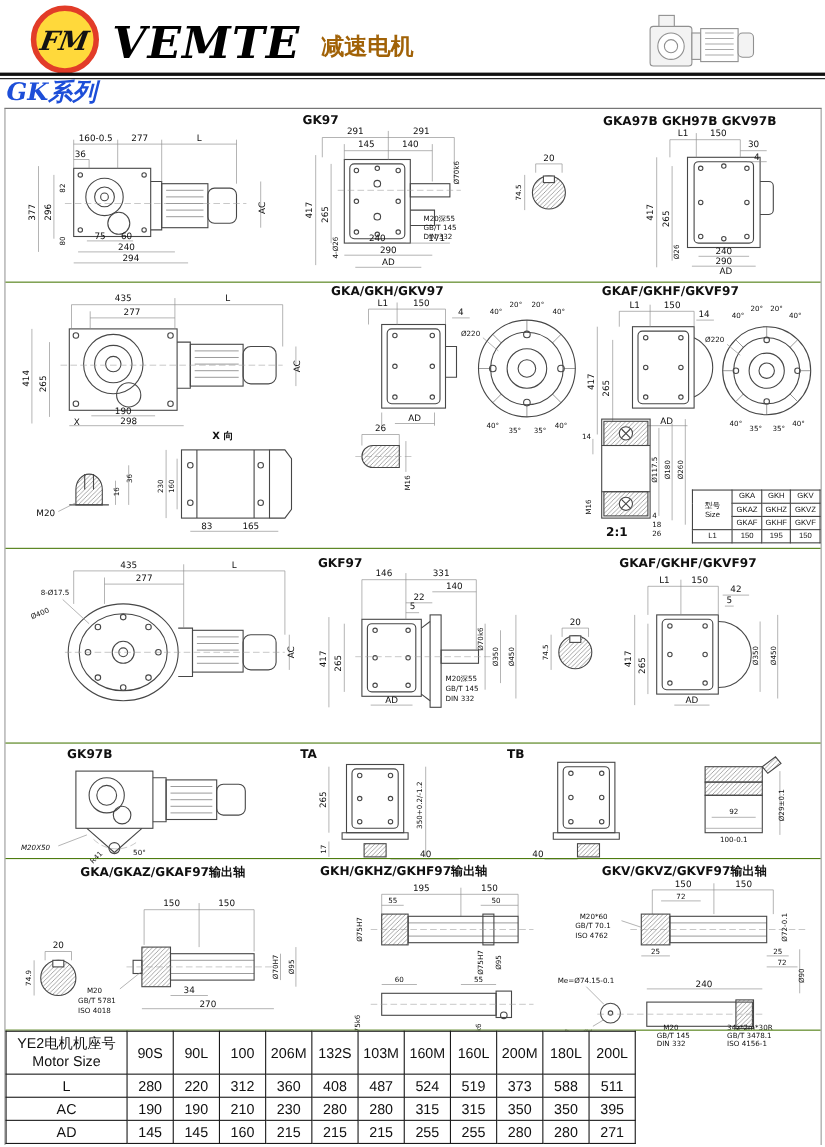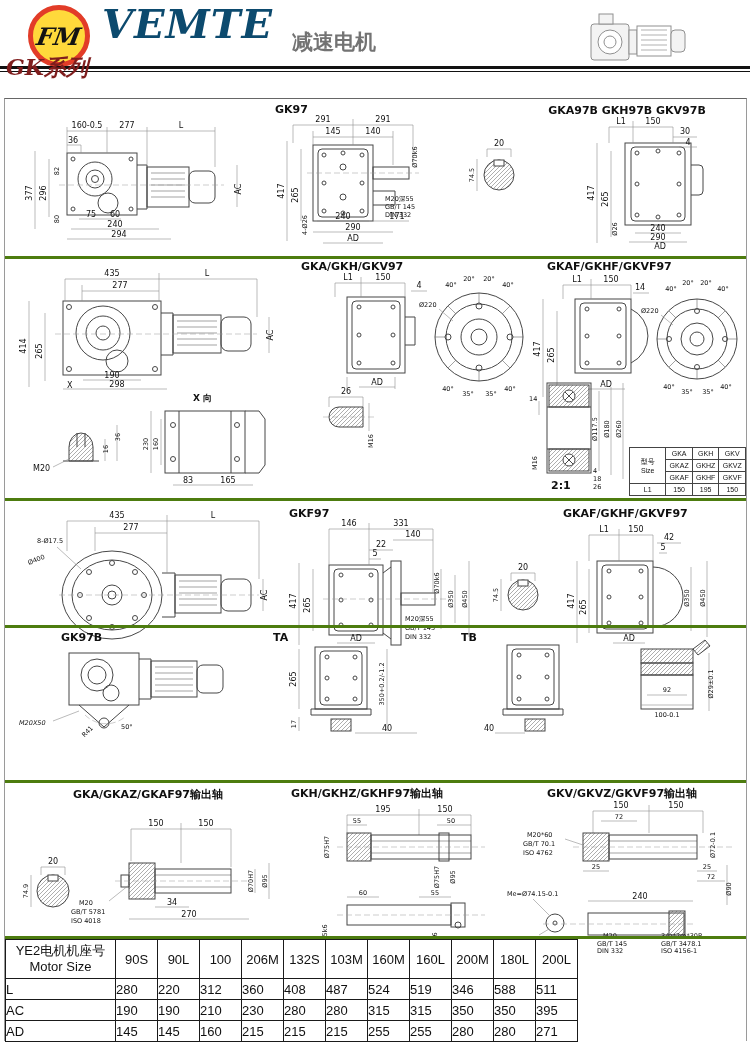--- a/index.html
+++ b/index.html
@@ -2,49 +2,49 @@
 <html><head>
 <meta charset="utf-8">
 <style>
   html,body{margin:0;padding:0;background:#e8e8e8}
   .page{position:relative;width:750px;height:1043px;background:#fff;overflow:hidden;
         font-family:"Liberation Sans","DejaVu Sans",sans-serif;color:#111}
   
   .logo{position:absolute;left:28px;top:5px;width:52px;height:52px;border-radius:50%;
         background:#ffd93b;border:5px solid #e23c28;display:flex;align-items:center;justify-content:center}
   .logo span{font:italic bold 24px "DejaVu Serif",serif;transform:skewX(-10deg);color:#131313}
-  .brand{position:absolute;left:102px;top:0;font:bold italic 40px "DejaVu Serif",serif;
-         color:#0c4a6e;letter-spacing:1px}
-  .doc-title{position:absolute;left:292px;top:28px;font:bold 21px "DejaVu Sans",sans-serif;color:#737373}
+  .brand{position:absolute;left:102px;top:16px;font:bold italic 40px "DejaVu Serif",serif;
+         color:#000000;letter-spacing:1px}
+  .doc-title{position:absolute;left:292px;top:28px;font:bold 21px "DejaVu Sans",sans-serif;color:#a16207}
   .hero{position:absolute;left:585px;top:10px}
   .rule{position:absolute;left:0;width:750px;background:#111}
-  .series{position:absolute;left:6px;top:53px;font:bold italic 22px "DejaVu Serif",serif;color:#7f1d1d}
+  .series{position:absolute;left:6px;top:69px;font:bold italic 22px "DejaVu Serif",serif;color:#1d4ed8}
   
   .sheet{position:absolute;left:4px;top:98px;width:741px;height:942px;
          border-left:1px solid #9a9a9a;border-right:1px solid #9a9a9a;border-top:1px solid #666}
   section{position:absolute;left:0;width:741px}
-  .b{border-top:3px solid #4d7c0f}
+  .b{border-top:1px solid #4d7c0f}
   #r1{top:0;height:157px} #r2{top:157px;height:242px} #r3{top:399px;height:153px}
-  #r4{top:526px;height:113px} #r5{top:681px;height:172px} #r6{top:837px;height:105px}
+  #r4{top:576px;height:113px} #r5{top:681px;height:172px} #r6{top:837px;height:105px}
   svg.drw{position:absolute;overflow:visible}
   svg text{font:8px "DejaVu Sans",sans-serif;fill:#101010}
   text.t{font:bold 11px "DejaVu Sans",sans-serif}
   text.s{font-size:6.5px}
   text.m{text-anchor:middle}
   .o{stroke:#474747;fill:none;stroke-width:1}
   .d{stroke:#8d8d8d;fill:none;stroke-width:.6}
   .c{stroke:#9a9a9a;stroke-width:.5;stroke-dasharray:6 3;fill:none}
   .fin{stroke:#474747;stroke-width:.5;fill:none}
   
   .mini{position:absolute;left:624px;top:188px;border-collapse:collapse;background:#fff;
         font-size:7px;text-align:center;table-layout:fixed}
   .mini td{border:1px solid #444;height:11px;padding:0;overflow:hidden}
   
   .motor{position:absolute;left:0;top:0;border-collapse:collapse;background:#fff;
-         table-layout:fixed;font-size:13px}
+         text-align:center;table-layout:fixed;font-size:13px}
   .motor th,.motor td{border:1.5px solid #1a1a1a;padding:0;font-weight:normal;overflow:hidden}
   .motor th{height:38px;font-size:13px}
   .motor td{height:20px}
   .mh{font-size:13px;line-height:1.25}
 </style>
 </head>
 <body>
 
 <svg width="0" height="0" style="position:absolute">
   <defs>
@@ -758,21 +758,21 @@
         <tr>
           <td>L</td>
           <td>280</td>
           <td>220</td>
           <td>312</td>
           <td>360</td>
           <td>408</td>
           <td>487</td>
           <td>524</td>
           <td>519</td>
-          <td>346</td>
+          <td>373</td>
           <td>588</td>
           <td>511</td>
         </tr>
         <tr>
           <td>AC</td>
           <td>190</td>
           <td>190</td>
           <td>210</td>
           <td>230</td>
           <td>280</td>

